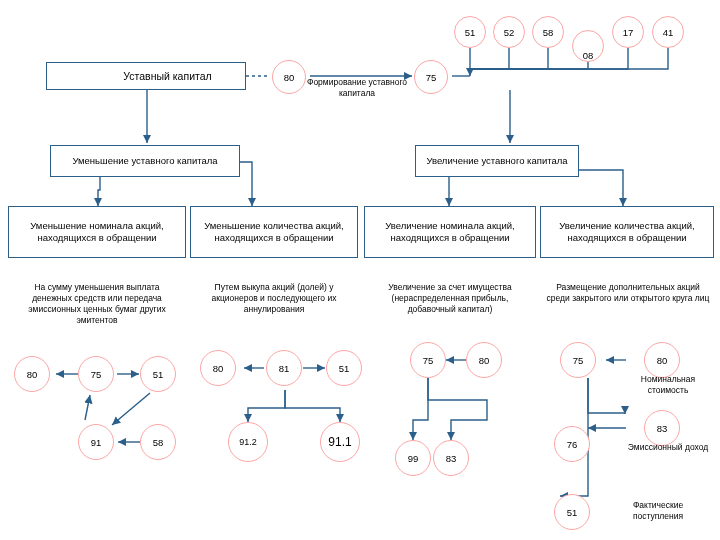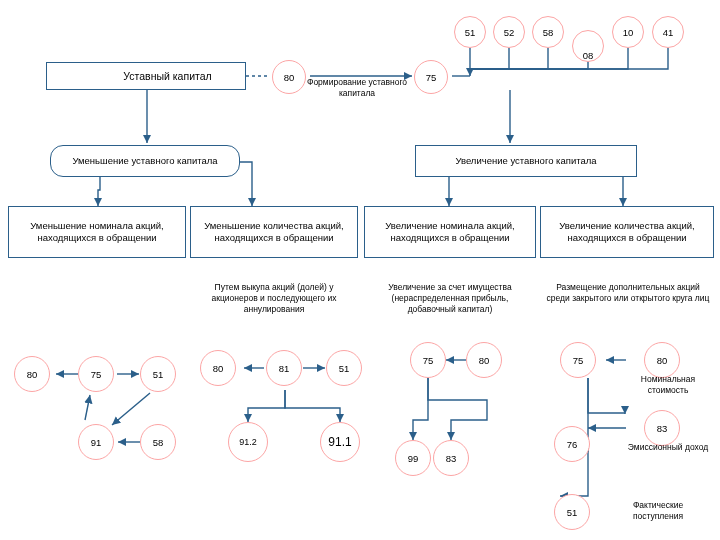--- a/index.html
+++ b/index.html
@@ -113,21 +113,21 @@
   <div class="circle" style="left:493px; top:16px; width:32px; height:32px;">
       <span>52</span>
     </div>
   <div class="circle" style="left:532px; top:16px; width:32px; height:32px;">
       <span>58</span>
     </div>
   <div class="circle" style="left:572px; top:30px; width:32px; height:32px;align-items:flex-end;">
       <span>08</span>
     </div>
   <div class="circle" style="left:612px; top:16px; width:32px; height:32px;">
-      <span>10</span>
+      <span>17</span>
     </div>
   <div class="circle" style="left:652px; top:16px; width:32px; height:32px;">
       <span>41</span>
     </div>
 
   <div class="box" style="left:46px; top:62px; width:200px; height:28px; font-size:10.5px;padding-left:46px;">
     <span>Уставный капитал</span>
   </div>
 
   <div class="circle" style="left:272px; top:60px; width:34px; height:34px;">
@@ -135,40 +135,43 @@
     </div>
 
   <div class="plain" style="left:306px; top:77px; width:102px;">
     <span>Формирование уставного капитала</span>
   </div>
 
   <div class="circle" style="left:414px; top:60px; width:34px; height:34px;">
       <span>75</span>
     </div>
 
-  <div class="box" style="left:50px; top:145px; width:190px; height:32px;border-radius:13px;">
+  <div class="box" style="left:50px; top:145px; width:190px; height:32px;">
     <span>Уменьшение уставного капитала</span>
   </div>
-  <div class="box" style="left:415px; top:145px; width:222px; height:32px;">
+  <div class="box" style="left:415px; top:145px; width:164px; height:32px;">
     <span>Увеличение уставного капитала</span>
   </div>
 
   <div class="box" style="left:8px; top:206px; width:178px; height:52px;">
     <span>Уменьшение номинала акций, находящихся в обращении</span>
   </div>
   <div class="box" style="left:364px; top:206px; width:172px; height:52px;">
     <span>Увеличение номинала акций, находящихся в обращении</span>
   </div>
   <div class="box" style="left:190px; top:206px; width:168px; height:52px;">
     <span>Уменьшение количества акций, находящихся в обращении</span>
   </div>
   <div class="box" style="left:540px; top:206px; width:174px; height:52px;">
     <span>Увеличение количества акций, находящихся в обращении</span>
   </div>
 
+  <div class="plain" style="left:14px; top:282px; width:166px;">
+    <span>На сумму уменьшения выплата денежных средств или передача эмиссионных ценных бумаг других эмитентов</span>
+  </div>
   <div class="plain" style="left:198px; top:282px; width:152px;">
     <span>Путем выкупа акций (долей) у акционеров и последующего их аннулирования</span>
   </div>
   <div class="plain" style="left:368px; top:282px; width:164px;">
     <span>Увеличение за счет имущества (нераспределенная прибыль, добавочный капитал)</span>
   </div>
   <div class="plain" style="left:546px; top:282px; width:164px;">
     <span>Размещение дополнительных акций среди закрытого или открытого круга лиц</span>
   </div>
 

